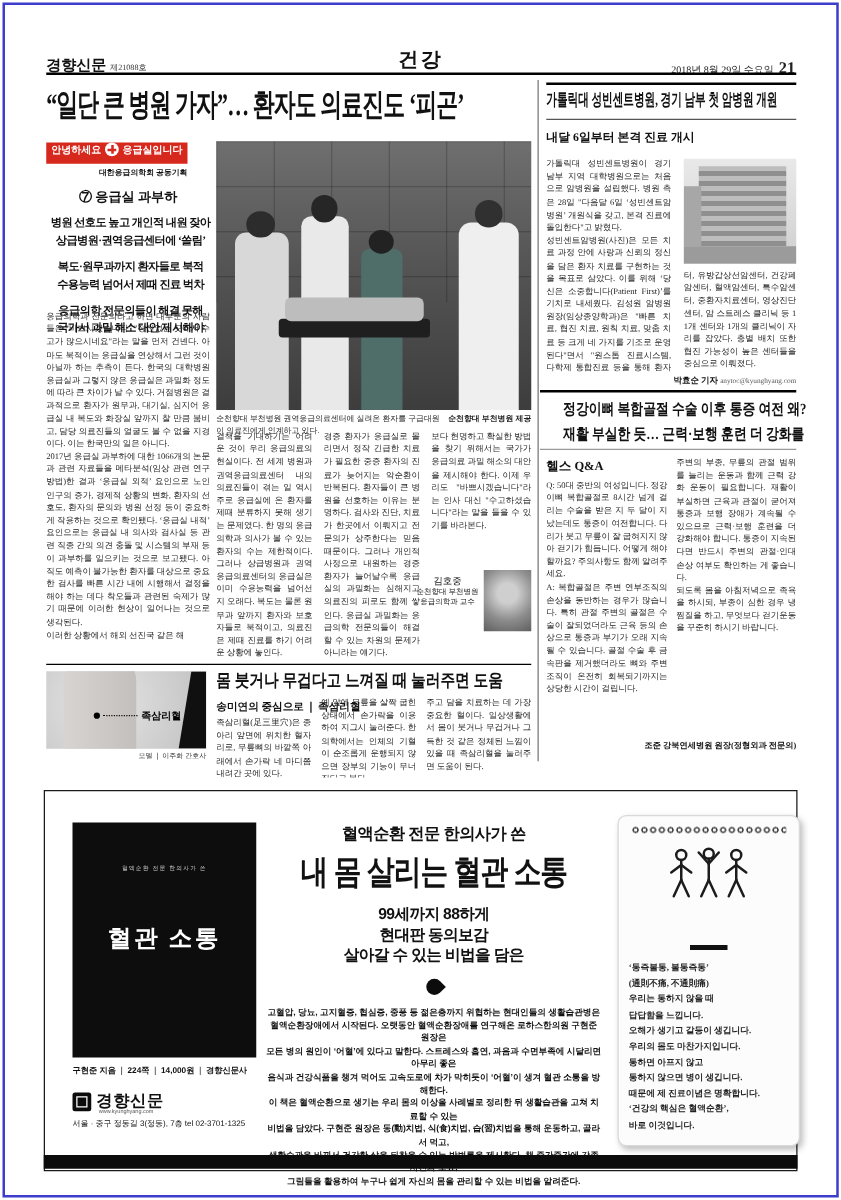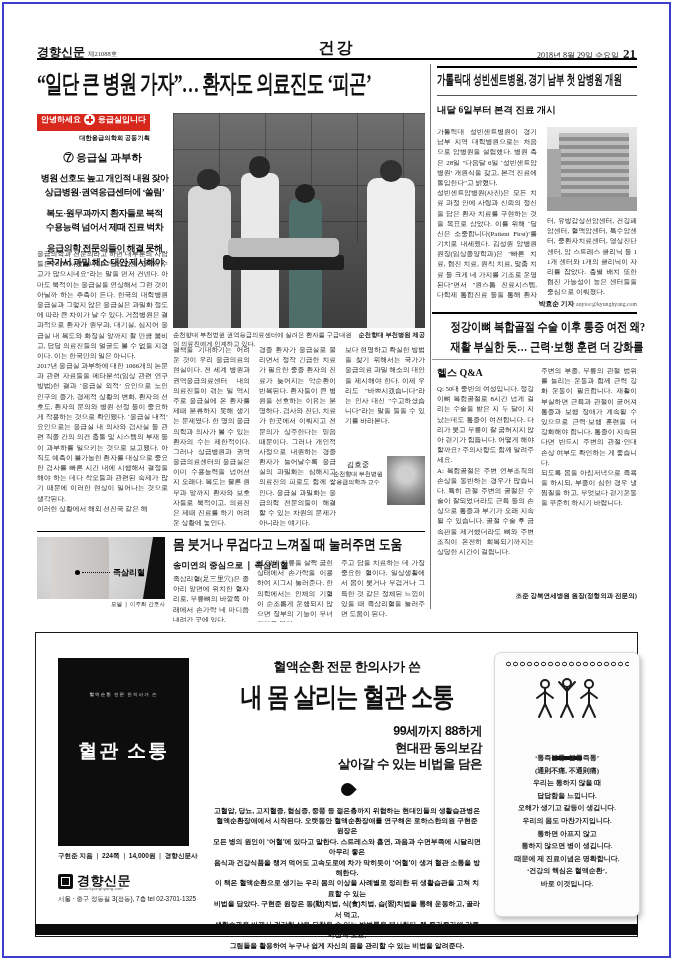--- a/index.html
+++ b/index.html
@@ -91,47 +91,47 @@
   .acu-label{position:absolute;left:76px;top:30px;font-size:8px;font-weight:bold;color:#000;}
   .leg-cap{left:37px;top:601px;width:128px;text-align:right;font-size:5.6px;color:#333;}
   .a-hl{left:173px;top:536px;width:300px;font-size:14px;font-weight:bold;transform:scaleX(0.84);}
   .a-kicker{left:173px;top:560px;font-size:8.5px;font-weight:bold;}
   .a-col1{left:173px;top:574px;width:76px;height:48px;}
   .a-col2{left:257px;top:558px;width:76px;height:64px;}
   .a-col3{left:341px;top:558px;width:84px;height:64px;}
   
   .ad-box{left:35px;top:632px;width:601px;height:303px;border:1px solid #1a1a1a;background:#fff;}
   .ad-bar{left:35px;top:924px;width:603px;height:11px;background:#0c0c0c;}
-  .book{left:58px;top:658px;width:131px;height:188px;background:#0d0d0d;overflow:hidden;}
+  .book{left:58px;top:658px;width:147px;height:188px;background:#0d0d0d;overflow:hidden;}
   .book-arc{position:absolute;left:0;right:0;top:34px;text-align:center;color:#e8e8e8;font-size:4.6px;letter-spacing:1px;opacity:.85;}
   .book-title{position:absolute;left:0;right:0;top:80px;text-align:center;color:#fff;font-size:19px;font-weight:bold;letter-spacing:2px;}
   .book-meta{left:58px;top:852px;font-size:6.6px;font-weight:bold;color:#111;}
   .pub{left:58px;top:872px;display:flex;align-items:center;gap:4px;}
   .pub-icon{width:15px;height:15px;background:#0c0c0c;position:relative;border-radius:2px;}
   .pub-icon:before{content:"";position:absolute;left:3px;top:3px;right:3px;bottom:3px;border:1.6px solid #fff;}
   .pub-name{font-size:13px;font-weight:bold;letter-spacing:0.5px;}
   .pub-url{left:79px;top:886px;font-size:4.4px;color:#555;}
   .pub-addr{left:58px;top:895px;font-size:6.4px;color:#111;}
   .ad-center{left:212px;top:658px;width:270px;text-align:center;}
   .ad-kicker{position:relative;font-size:13px;font-weight:bold;letter-spacing:-0.5px;}
   .ad-title{position:relative;margin-top:3px;font-size:27px;font-weight:bold;letter-spacing:-1px;
             white-space:nowrap;transform:scaleX(0.82);transform-origin:50% 50%;
             font-family:"Liberation Sans","DejaVu Sans",sans-serif;}
-  .ad-sub{position:relative;margin-top:8px;font-size:12.5px;font-weight:bold;line-height:16.5px;letter-spacing:-0.5px;text-align:right;}
+  .ad-sub{position:relative;margin-top:8px;font-size:12.5px;font-weight:bold;line-height:16.5px;letter-spacing:-0.5px;}
   .drop{position:relative;margin:10px auto 0;width:13px;height:13px;background:#0c0c0c;
         border-radius:50% 50% 50% 0;transform:rotate(-135deg);}
   .ad-body{position:relative;margin-top:10px;font-size:6.9px;font-weight:bold;line-height:10.4px;color:#111;}
   .pad{left:494px;top:652px;width:144px;height:263px;background:#fcfcfc;border:1px solid #d9d9d9;
        border-radius:7px;box-shadow:2px 3px 5px rgba(0,0,0,.25);}
   .pad-spiral{position:absolute;left:10px;right:10px;top:5px;height:12px;
               background-image:radial-gradient(circle at 3.5px 6px,transparent 1.1px,#3a3a3a 1.3px,#3a3a3a 2.3px,transparent 2.6px);
               background-size:7px 12px;background-repeat:repeat-x;}
   .pad-fig{position:absolute;left:0;right:0;top:24px;text-align:center;}
   .pad-line{position:absolute;left:50%;top:103px;width:30px;height:3.5px;background:#111;transform:translateX(-50%);}
-  .pad-text{position:absolute;left:8px;right:8px;top:99px;text-align:center;font-size:7px;font-weight:bold;
+  .pad-text{position:absolute;left:8px;right:8px;top:115px;text-align:left;font-size:7px;font-weight:bold;
             line-height:12.6px;color:#222;white-space:pre-line;}
 </style>
 </head>
 <body>
 
 <div id="page">
 
   <div class="abs hdr-left b">
     <span>경향신문</span>
     <span class="hdr-ed">제21088호</span>

